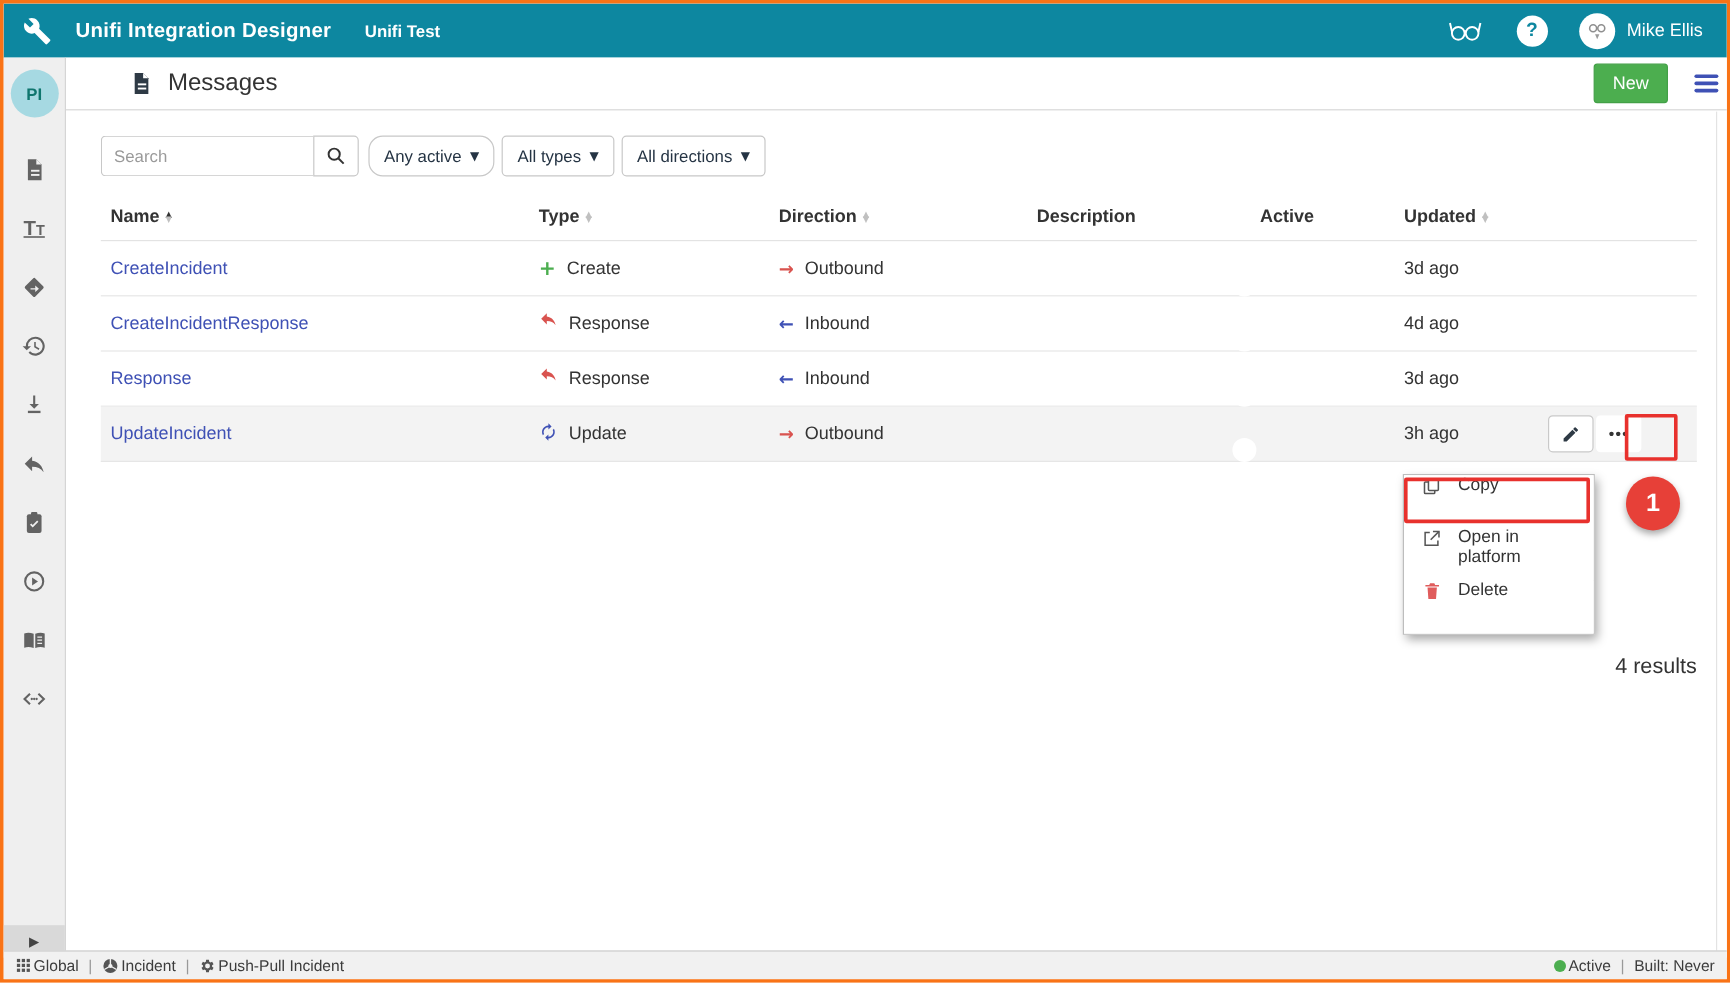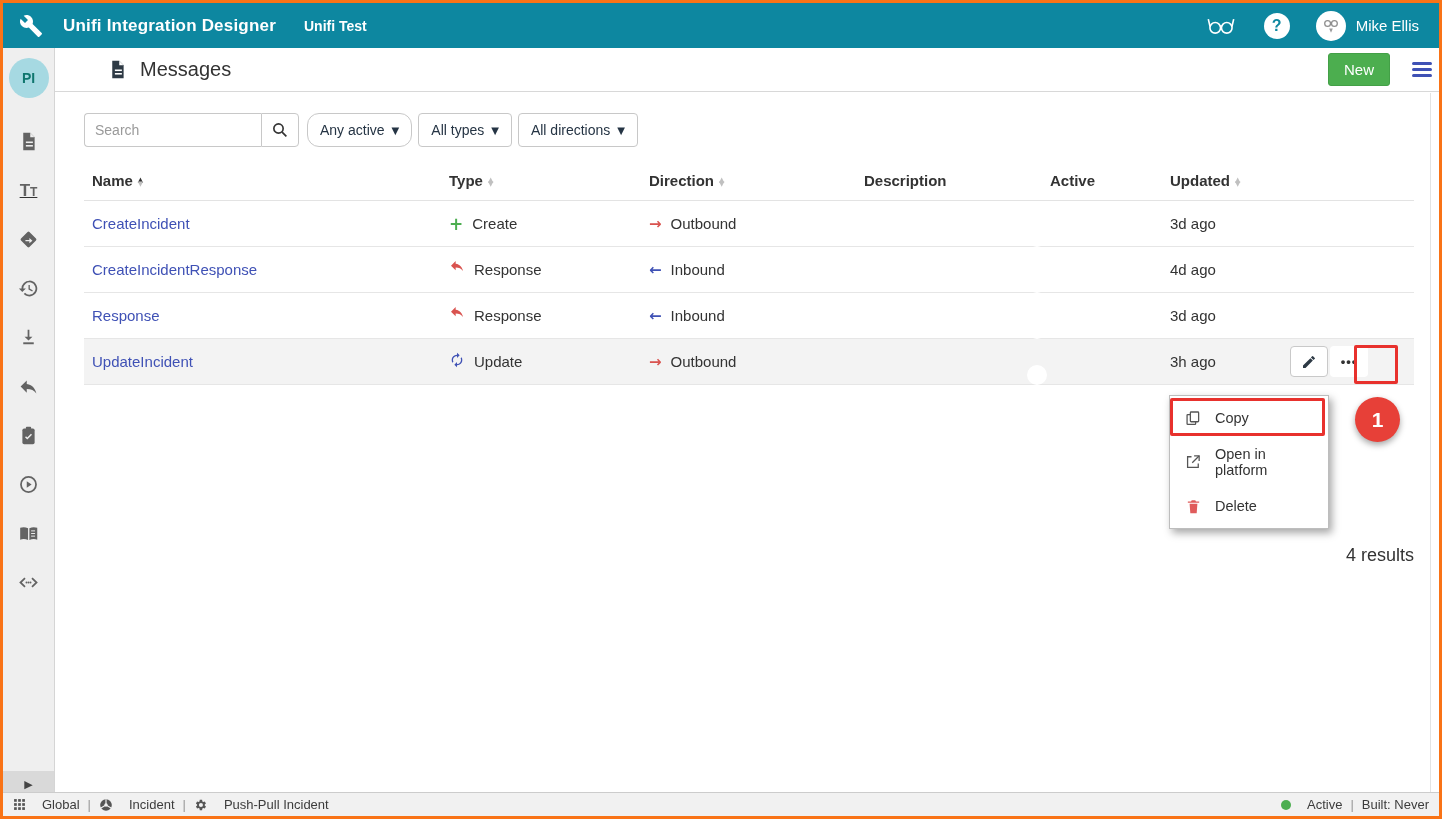--- a/index.html
+++ b/index.html
@@ -22,21 +22,21 @@
   .sidebar { position:absolute; left:0; top:45px; width:52px; height:750px; background:#efefef; border-right:1px solid #d5d5d5; display:flex; flex-direction:column; align-items:center; }
   .pi-avatar { width:40px; height:40px; border-radius:50%; background:#a6d9e2; color:#0f766e; font-weight:bold; font-size:14px; display:flex; align-items:center; justify-content:center; margin-top:10px; cursor:pointer; }
   .side-icons { display:flex; flex-direction:column; align-items:flex-start; margin-top:32px; gap:27px;text-decoration:underline; }
   .side-icon { width:22px; height:22px; display:flex; align-items:center; justify-content:center; color:#636363; cursor:pointer; }
   .tt { font-weight:bold; color:#636363; font-size:17px; line-height:1; }
   .tt .small { font-size:12px; }
   .collapse-btn { position:absolute; left:0; bottom:0; width:51px; height:27px; background:#d9d9d9; display:flex; align-items:center; justify-content:center; color:#444; font-size:11px; cursor:pointer; }
 
   
   .statusbar { position:absolute; left:0; bottom:0; width:100%; height:24px; background:#f1f1f1; border-top:1px solid #ccc; display:flex; align-items:center; font-size:13px; color:#3c3c3c; padding:0 10px; }
-  .statusbar .seg { display:flex; align-items:center; gap:16px; }
+  .statusbar .seg { display:flex; align-items:center; gap:2px; }
   .statusbar .sep { color:#999; margin:0 8px; }
   .statusbar .spacer { flex:1; }
   .green-dot { width:10px; height:10px; border-radius:50%; background:#4cae50; display:inline-block; }
 
   
   .main { position:absolute; left:52px; top:45px; width:1390px; height:750px; background:#fff; }
   .subheader { height:44px; border-bottom:1px solid #d8d8d8; display:flex; align-items:center; padding:0 13px 0 52px; }
   .subheader .doc-ic { display:flex; margin-right:12px; }
   .page-title { font-size:20px; color:#333; }
   .subheader .spacer { flex:1; }
@@ -69,21 +69,21 @@
   .glyph.red { color:#d9534f; }
   .glyph.indigo { color:#3f51b5; }
   .toggle { width:43px; height:26px; border-radius:13px; background:#5cb870; position:relative; cursor:pointer; }
   .toggle .knob { position:absolute; right:3px; top:3px; width:20px; height:20px; border-radius:50%; background:#fff; }
   .actions-cell { display:flex; justify-content:flex-end; align-items:center; padding-right:50px; gap:2px; }
   .icon-btn { width:38px; height:31px; background:#fff; border:1px solid #c9c9c9; border-radius:4px; display:flex; align-items:center; justify-content:center; cursor:pointer; }
   .icon-btn.flat { border-color:transparent; font-weight:bold; letter-spacing:1px; color:#333; font-size:13px; }
 
   
   .context-menu { position:absolute; left:1166px; top:392px; width:160px; background:#fff; border:1px solid #bdbdbd; box-shadow:3px 4px 8px rgba(0,0,0,.35); z-index:5; }
-  .menu-item { height:44px; display:flex; align-items:center; gap:13px; padding:0 14px; font-size:14.5px; color:#333; cursor:pointer; background:#fff; }
+  .menu-item { height:44px; display:flex; align-items:flex-start; gap:13px; padding:0 14px; font-size:14.5px; color:#333; cursor:pointer; background:#fff; }
   .menu-item .mi { display:flex; width:18px; justify-content:center; }
   .red-rect { position:absolute; border:3px solid #e8312d; border-radius:2px; z-index:6; pointer-events:none; }
   .rect-ellipsis { left:1351px; top:342px; width:44px; height:39px; }
   .rect-copy { left:1167px; top:395px; width:155px; height:38px; }
   .step-badge { position:absolute; left:1352px; top:394px; width:45px; height:45px; border-radius:50%; background:#e74038; color:#fff; font-size:21px; font-weight:bold; display:flex; align-items:center; justify-content:center; box-shadow:0 3px 6px rgba(0,0,0,.35); z-index:6; }
   .results-count { position:absolute; right:31px; top:497px; font-size:18px; color:#333; }
   .v-divider { position:absolute; left:1427px; top:90px; width:1px; height:700px; background:#e3e3e3; }
 </style>
 </head>
 <body>

